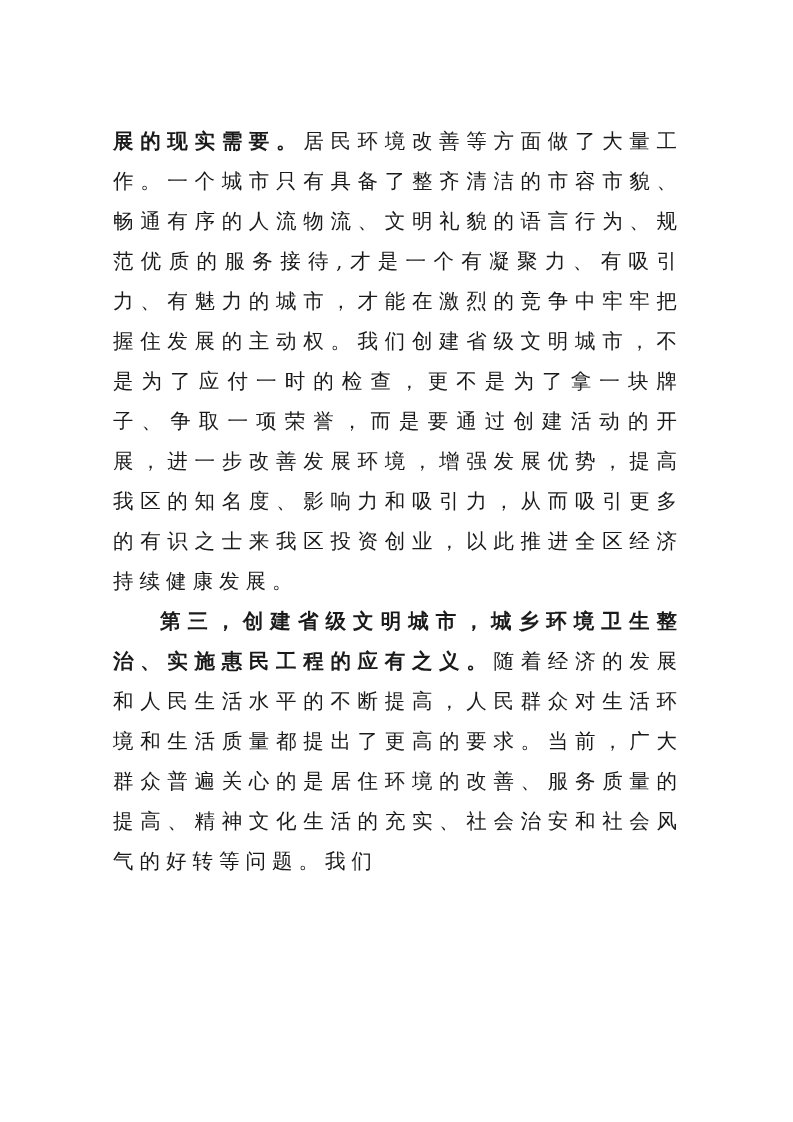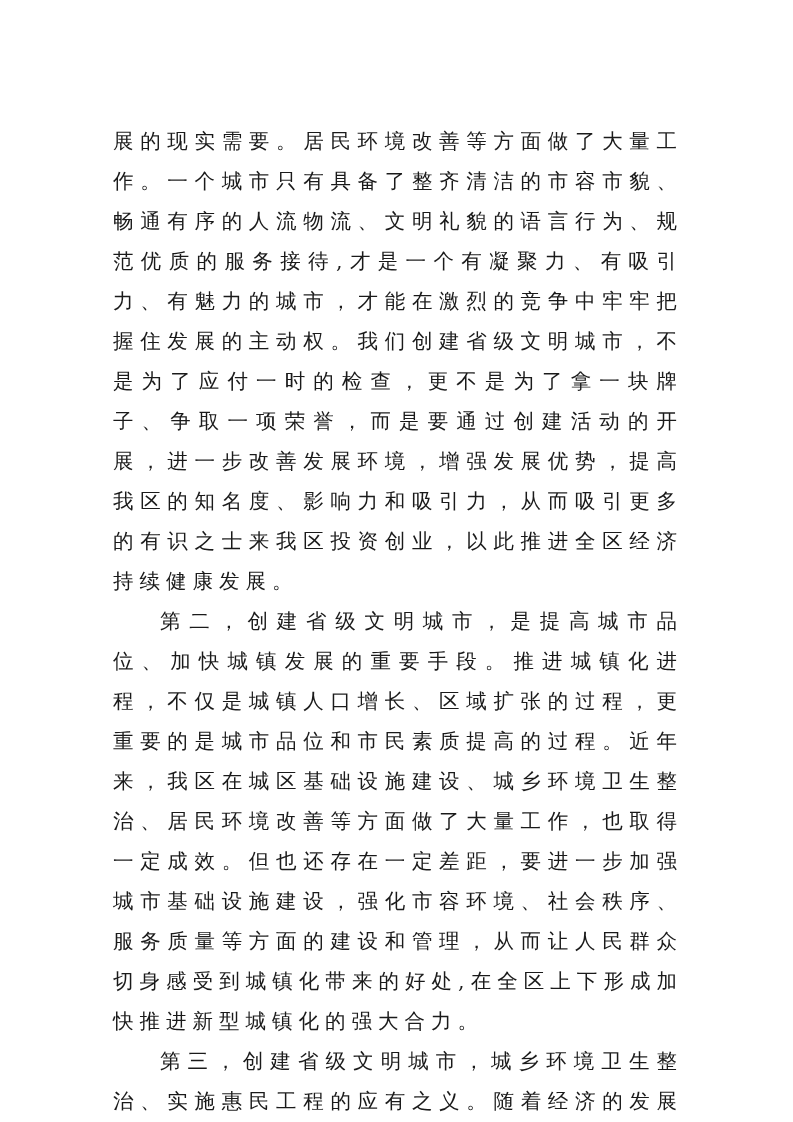--- a/index.html
+++ b/index.html
@@ -5,22 +5,21 @@
   html, body { margin: 0; padding: 0; background: #ffffff; }
   body { width: 793px; height: 1122px; position: relative; overflow: hidden; }
   .page {
     position: absolute; left: 113px; top: 121px; width: 570px;
     font-family: "DejaVu Serif", "Liberation Serif", serif;
     font-size: 20.5px; line-height: 40px; color: #1a1a1a;
     letter-spacing: 6px;
   }
   .para { margin: 0; text-align: justify; text-align-last: left; }
   .indent { text-indent: 47px; }
-  .bold { font-weight: normal; }
+  .bold { font-weight: bold; }
 </style>
 </head>
 <body>
 
 <div class="page">
   <p class="para"><span class="bold">展的现实需要。</span><span>居民环境改善等方面做了大量工作。一个城市只有具备了整齐清洁的市容市貌、畅通有序的人流物流、文明礼貌的语言行为、规范优质的服务接待,才是一个有凝聚力、有吸引力、有魅力的城市，才能在激烈的竞争中牢牢把握住发展的主动权。我们创建省级文明城市，不是为了应付一时的检查，更不是为了拿一块牌子、争取一项荣誉，而是要通过创建活动的开展，进一步改善发展环境，增强发展优势，提高我区的知名度、影响力和吸引力，从而吸引更多的有识之士来我区投资创业，以此推进全区经济持续健康发展。</span></p>
-  <p class="para indent"><span class="bold">第二，创建省级文明城市，是提高城市品位、加快城镇发展的重要手段。</span><span>推进城镇化进程，不仅是城镇人口增长、区域扩张的过程，更重要的是城市品位和市民素质提高的过程。近年来，我区在城区基础设施建设、城乡环境卫生整治、居民环境改善等方面做了大量工作，也取得一定成效。但也还存在一定差距，要进一步加强城市基础设施建设，强化市容环境、社会秩序、服务质量等方面的建设和管理，从而让人民群众切身感受到城镇化带来的好处,在全区上下形成加快推进新型城镇化的强大合力。</span></p>
   <p class="para indent"><span class="bold">第三，创建省级文明城市，城乡环境卫生整治、实施惠民工程的应有之义。</span><span>随着经济的发展和人民生活水平的不断提高，人民群众对生活环境和生活质量都提出了更高的要求。当前，广大群众普遍关心的是居住环境的改善、服务质量的提高、精神文化生活的充实、社会治安和社会风气的好转等问题。我们</span></p>
 </div>
 
 </body></html>

